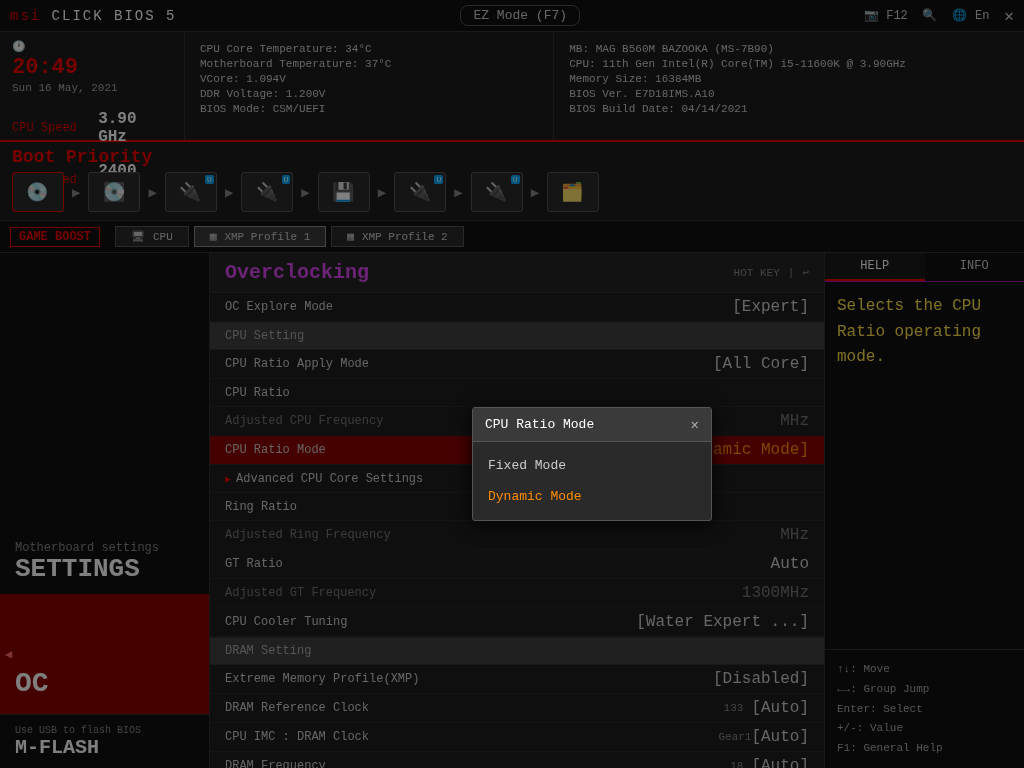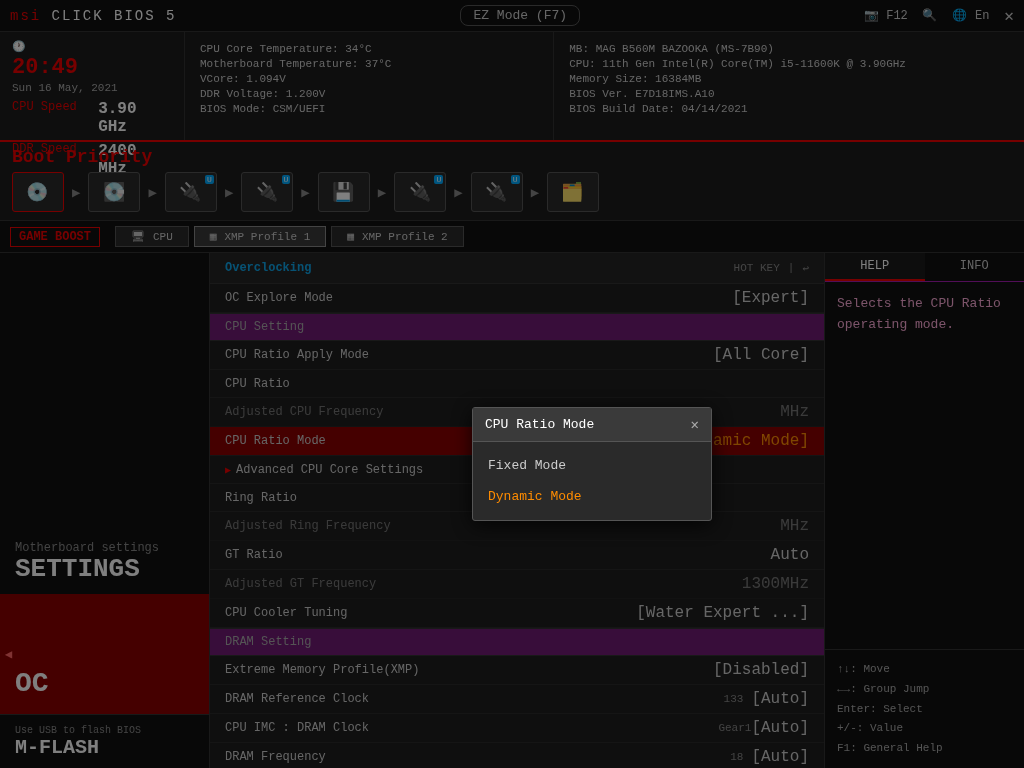--- a/index.html
+++ b/index.html
@@ -69,21 +69,21 @@
       gap: 5px;
     }
     .info-clock {
       color: #e00;
       font-size: 22px;
       font-weight: bold;
       margin: 2px 0;
     }
     .info-date { color: #aaa; font-size: 11px; }
     .info-speeds { margin-top: 4px; }
-    .speed-row { display: flex; gap: 14px; margin: 6px 0; }
+    .speed-row { display: flex; gap: 14px; align-items: center; margin: 16px 0; }
     .speed-label { color: #e00; font-size: 12px; width: 75px; }
     .speed-value { color: #fff; font-size: 16px; font-weight: bold; }
 
     .info-middle {
       flex: 1;
       padding: 8px 15px;
       border-right: 1px solid #333;
       font-size: 11px;
     }
     .info-middle div { margin: 3px 0; color: #ccc; }
@@ -243,25 +243,25 @@
       background: #252525;
       padding: 8px 15px;
       display: flex;
       align-items: center;
       justify-content: space-between;
       border-bottom: 1px solid #333;
       position: sticky;
       top: 0;
       z-index: 5;
     }
-    .oc-title { color: #0ea5e9; font-size: 12px; font-weight: bold; }
+    .oc-title { color: #d946ef; font-size: 20px; font-weight: bold; }
     .oc-hotkey { color: #888; font-size: 11px; display: flex; align-items: center; gap: 8px; }
 
     .oc-section-header {
-      background: #701a75;
+      background: #404040;
       padding: 6px 15px;
       color: #aaa;
       font-size: 12px;
       border-top: 1px solid #333;
       border-bottom: 1px solid #333;
     }
     .oc-row {
       display: flex;
       align-items: center;
       padding: 5px 15px;
@@ -306,22 +306,22 @@
       border-bottom: 2px solid transparent;
     }
     .help-tab.active {
       color: #fff;
       border-bottom: 2px solid #e00;
       background: #1a1a1a;
     }
     .help-content {
       flex: 1;
       padding: 12px;
-      font-size: 13px;
-      color: #f9a8d4;
+      font-size: 16px;
+      color: #fde047;
       line-height: 1.6;
     }
     .help-nav {
       padding: 10px 12px;
       border-top: 1px solid #333;
       font-size: 11px;
       color: #aaa;
       line-height: 1.8;
     }
 

